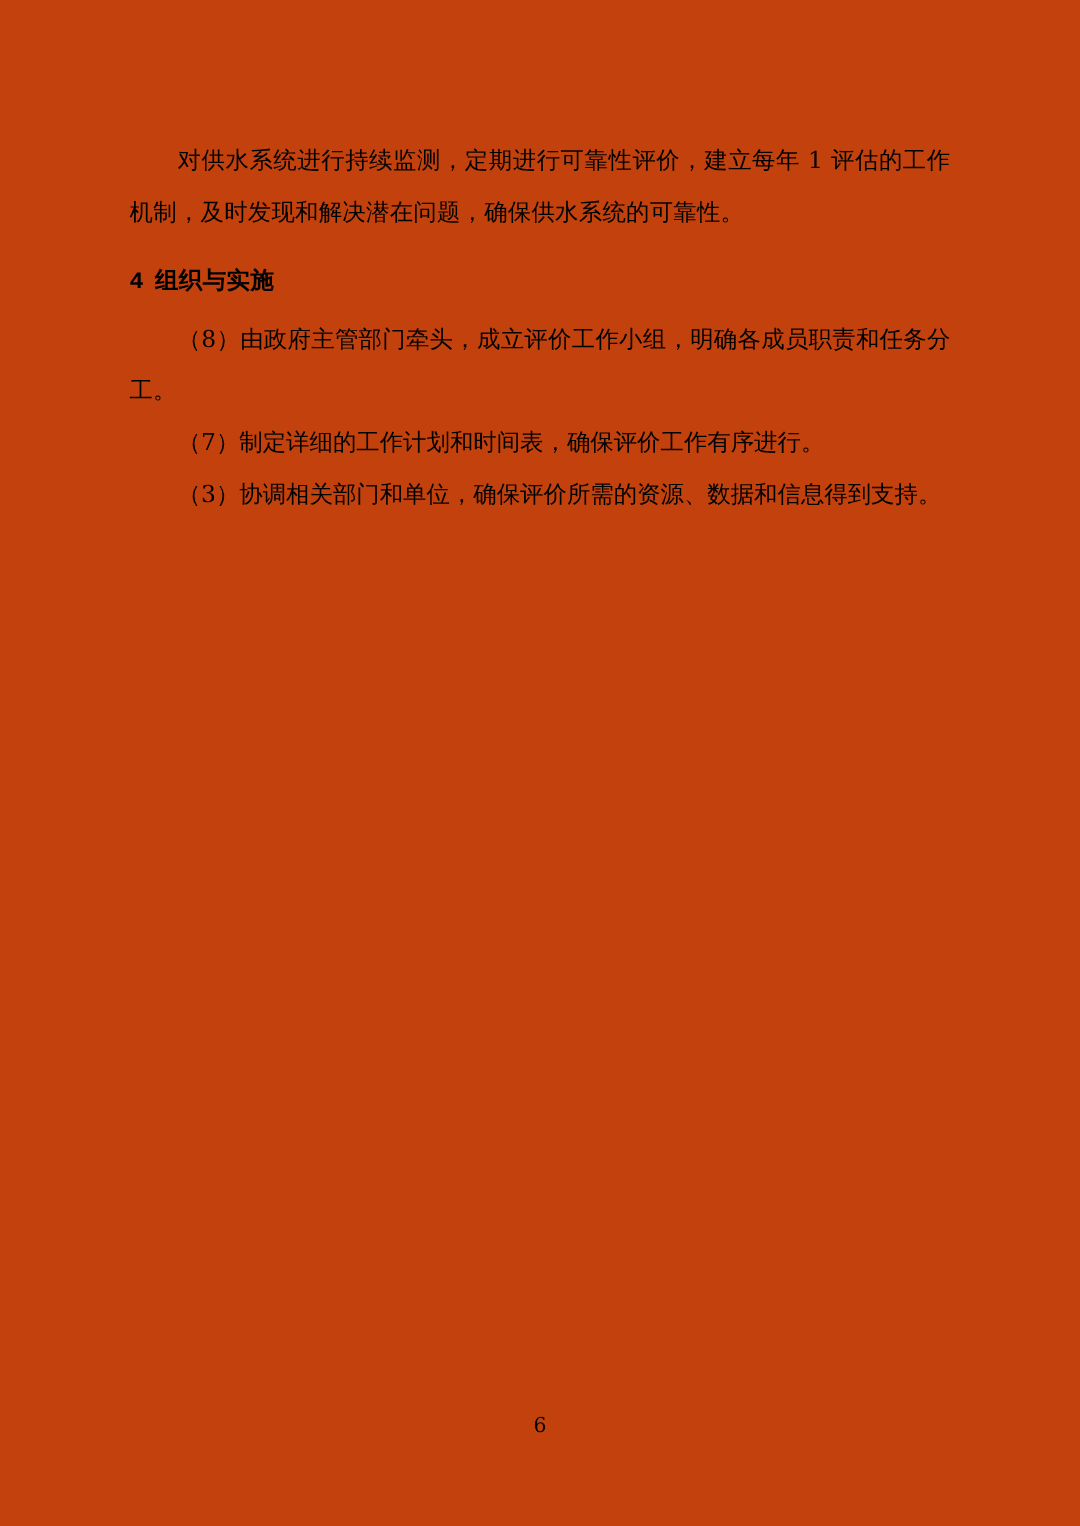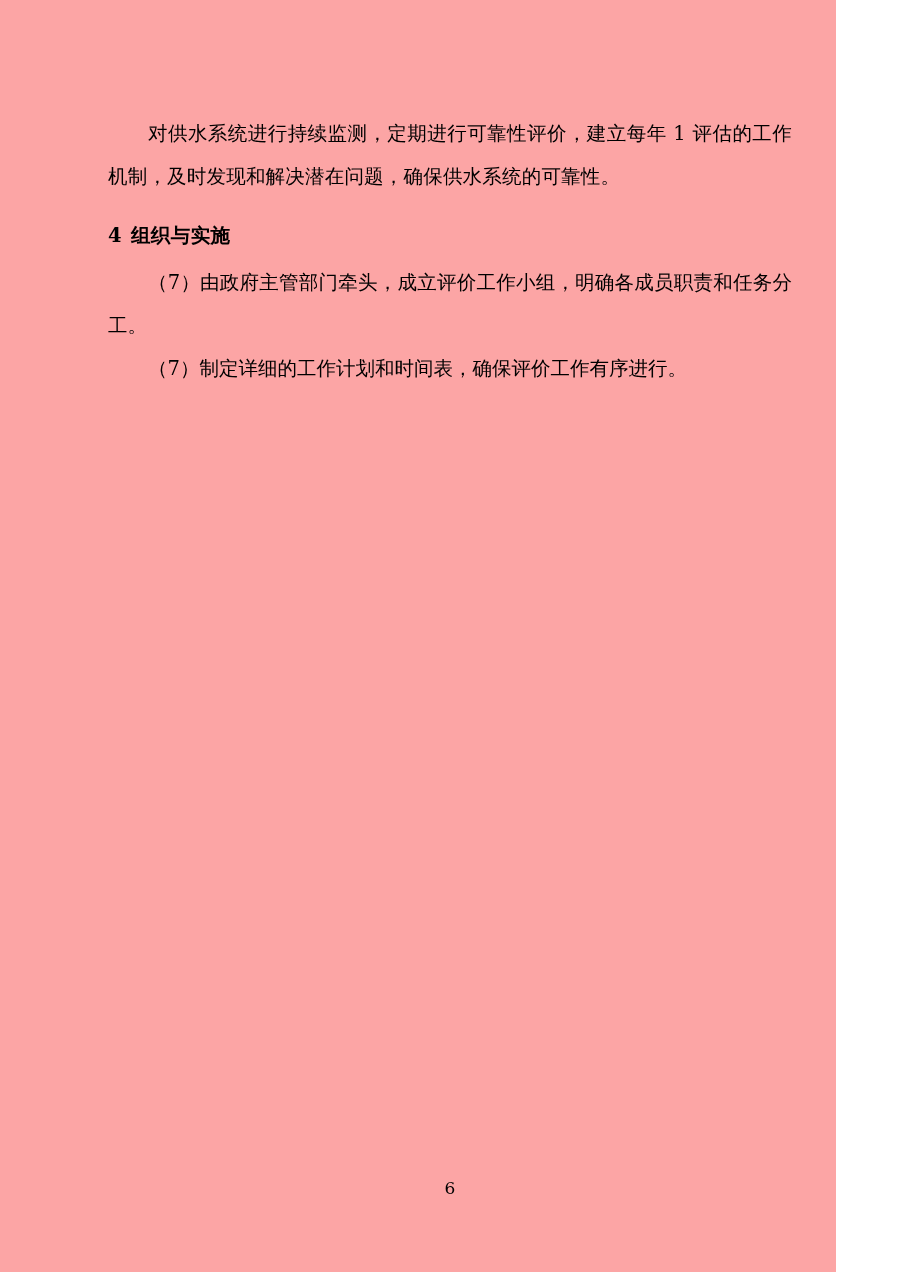--- a/index.html
+++ b/index.html
@@ -6,23 +6,23 @@
     margin: 0;
     padding: 0;
     background: #ffffff;
   }
   body {
     font-family: "DejaVu Serif", "Liberation Serif", serif;
     color: #000000;
   }
   .page {
     position: relative;
-    width: 836px;
+    width: 900px;
     height: 1272px;
-    background: #fca5a5;
+    background: #c2410c;
     box-sizing: border-box;
     overflow: hidden;
   }
   .content {
     position: absolute;
     left: 108px;
     top: 112px;
     width: 684px;
   }
   .para {
@@ -35,20 +35,21 @@
   }
   .indent {
     text-indent: 40px;
   }
   .heading {
     font-size: 19.5px;
     line-height: 43px;
     font-weight: bold;
     margin: 16px 0 4px 0;
     letter-spacing: 0.4px;
+    font-family: Liberation Mono, monospace;
   }
   .heading .num {
     margin-right: 9px;
   }
   .list-para {
     font-size: 19.5px;
     line-height: 43px;
     text-align: justify;
     text-justify: inter-ideograph;
     text-indent: 40px;
@@ -69,21 +70,22 @@
 
 <div class="page">
   <div class="content">
 
     <p class="para indent">对供水系统进行持续监测，定期进行可靠性评价，建立每年 1 评估的工作机制，及时发现和解决潜在问题，确保供水系统的可靠性。</p>
 
     <h2 class="heading">
       <span class="num">4</span><span>组织与实施</span>
     </h2>
 
-    <p class="list-para">（7）由政府主管部门牵头，成立评价工作小组，明确各成员职责和任务分工。</p>
+    <p class="list-para">（8）由政府主管部门牵头，成立评价工作小组，明确各成员职责和任务分工。</p>
 
     <p class="list-para">（7）制定详细的工作计划和时间表，确保评价工作有序进行。</p>
 
+    <p class="list-para">（3）协调相关部门和单位，确保评价所需的资源、数据和信息得到支持。</p>
 
   </div>
 
   <div class="footer">6</div>
 </div>
 
 </body></html>

